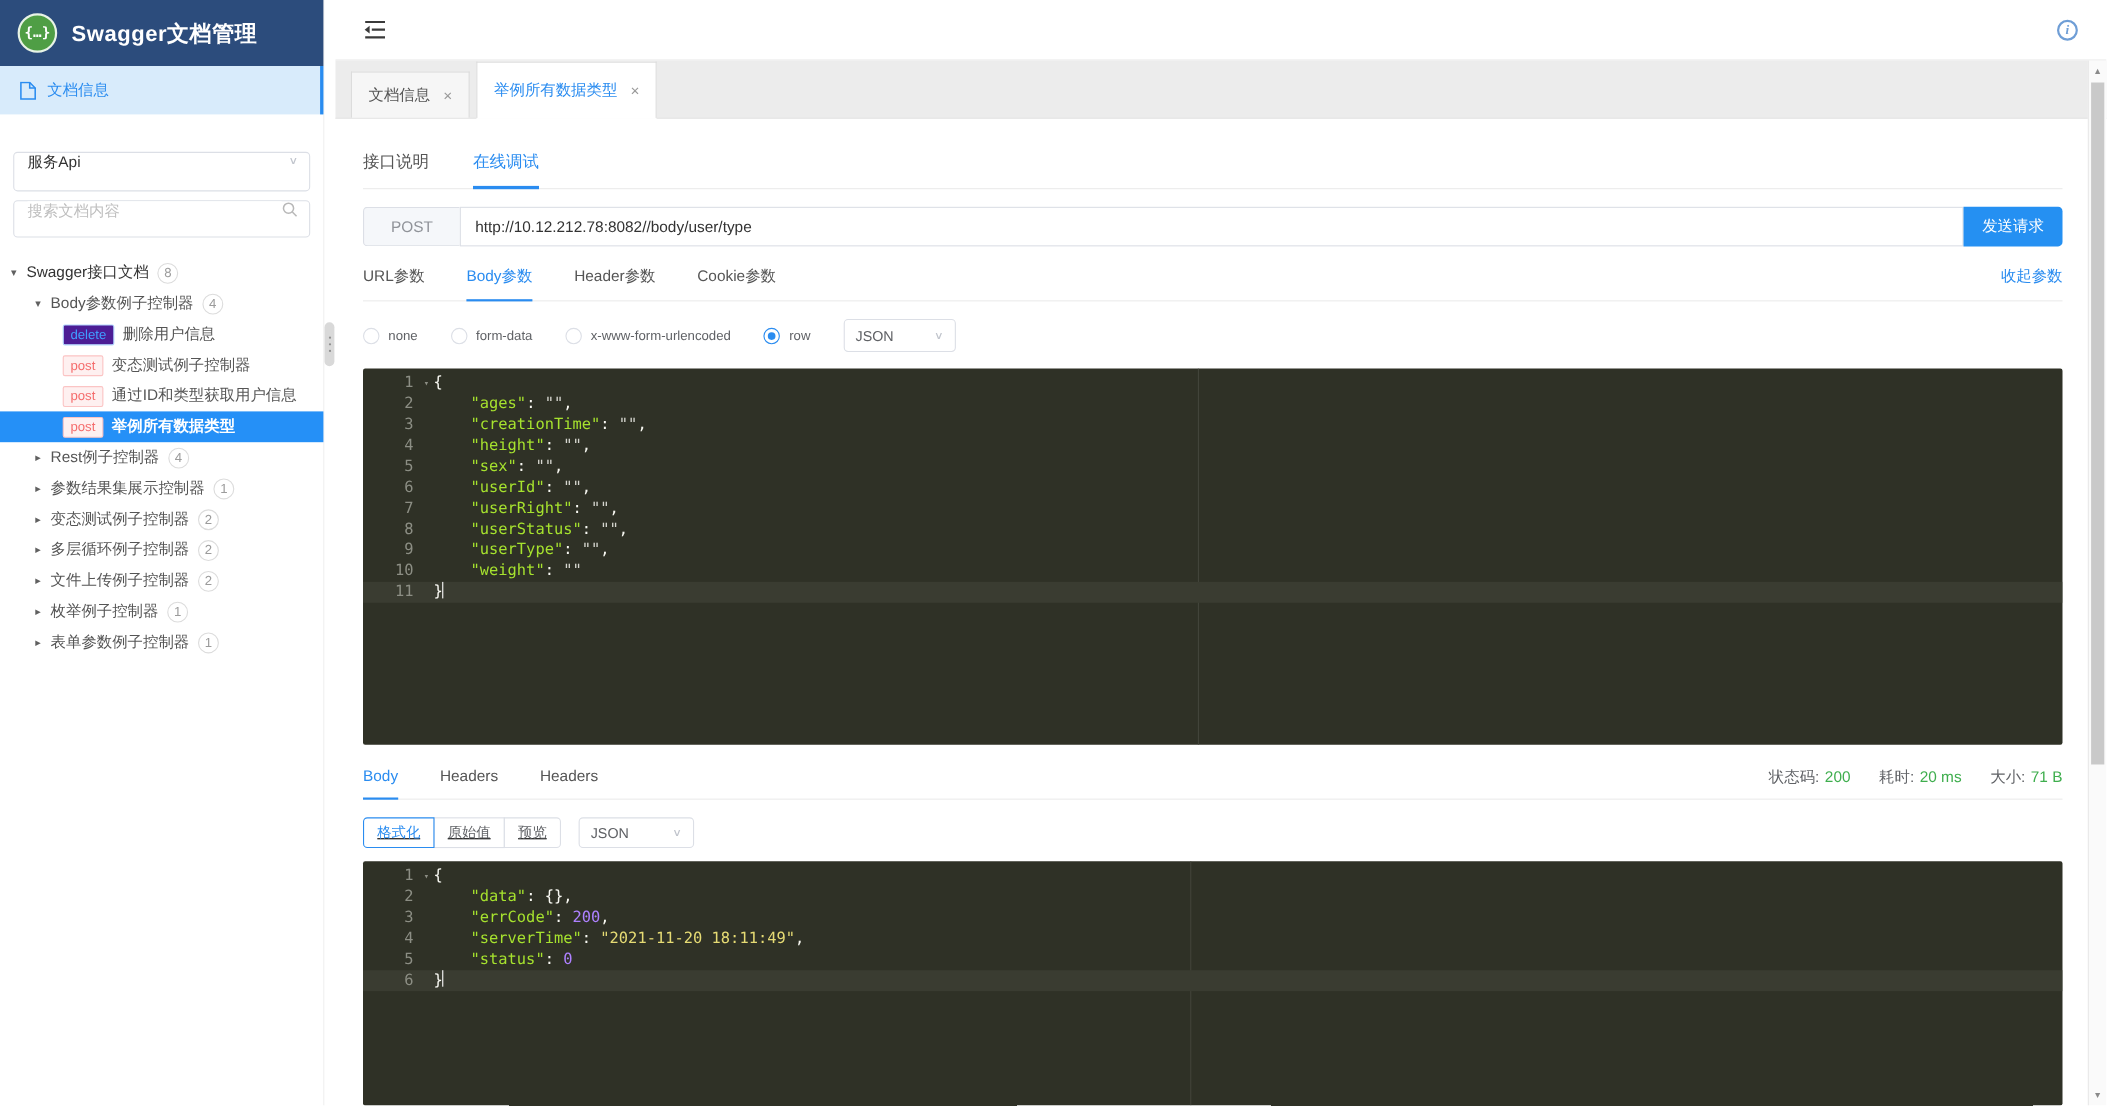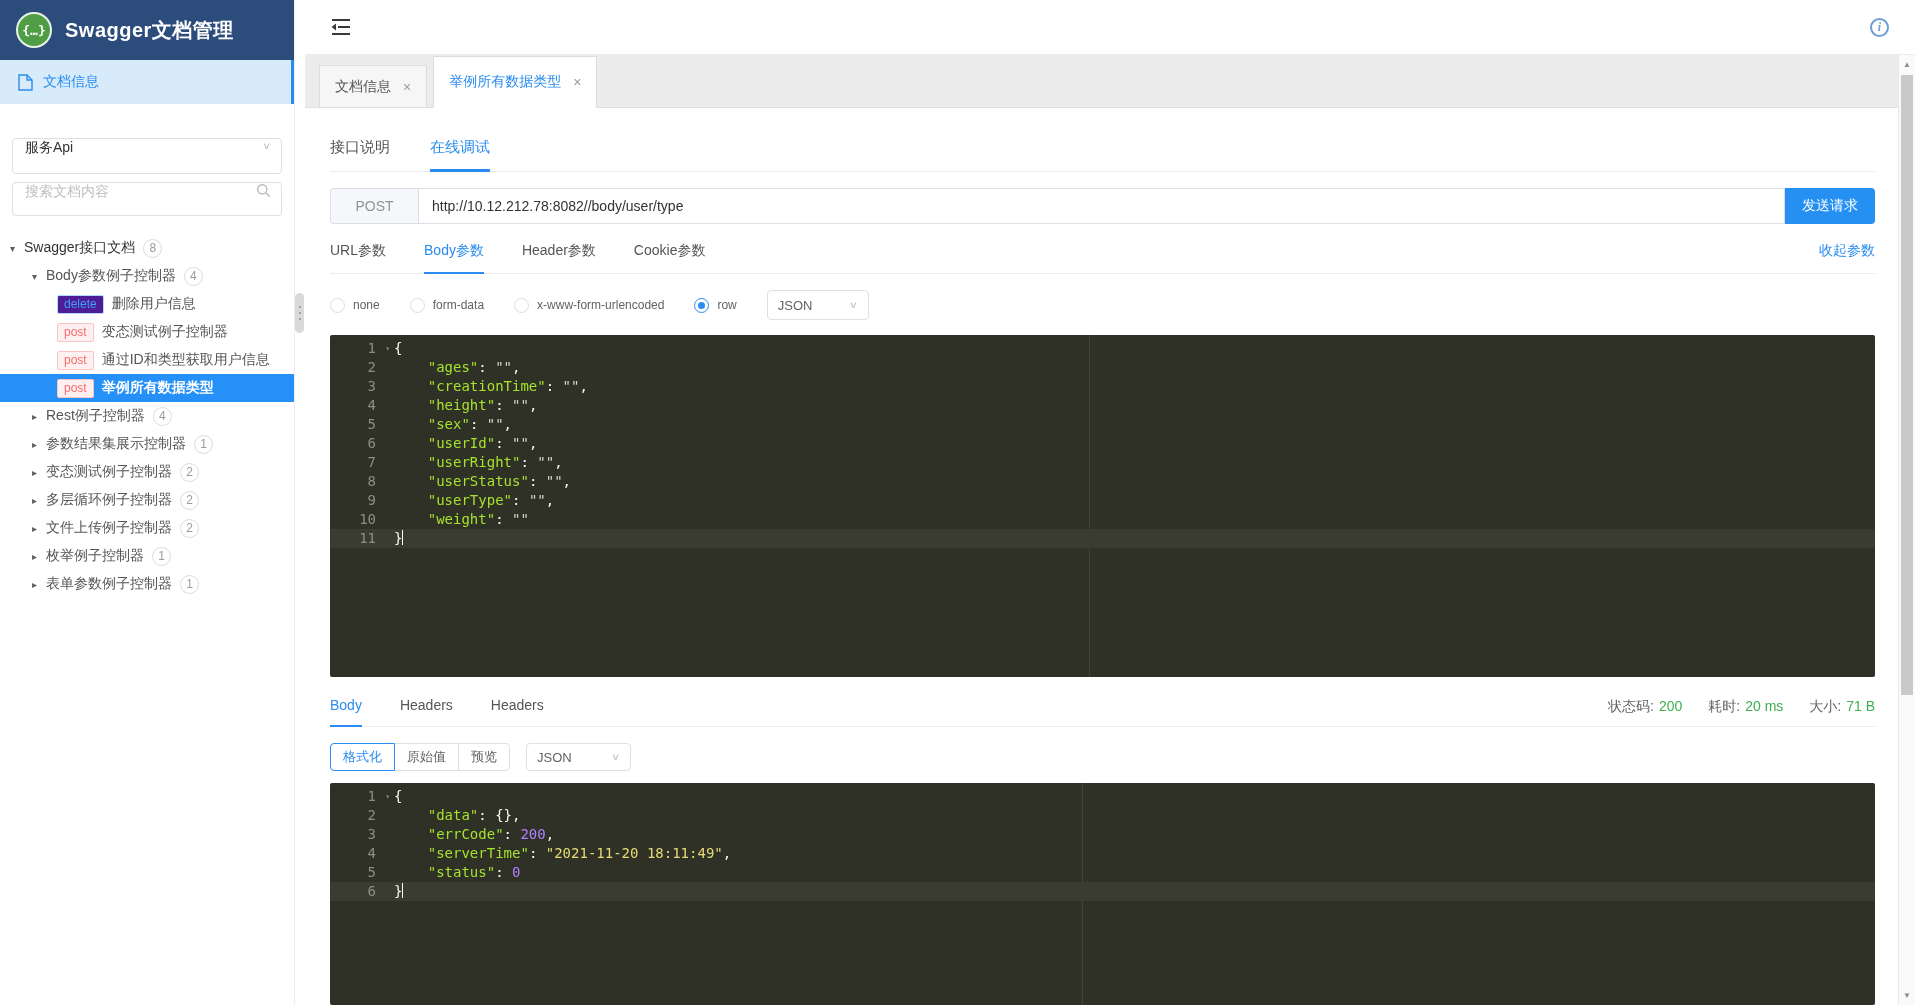--- a/index.html
+++ b/index.html
@@ -103,21 +103,21 @@
   .tok-p { color:#f8f8f2; } .tok-e { color:#d6d6cf; }
   .cursor { display:inline-block; width:1px; height:15px; background:#fff; vertical-align:-2px; }
 
   
   .resp-row { margin-top:20px; display:flex; gap:38px; border-bottom:1px solid #ebebeb; position:relative; flex:none; }
   .rtab { font-size:14px; color:#555; padding-bottom:12px; cursor:pointer; }
   .rtab.active { color:#2a8cf0; border-bottom:2px solid #2a8cf0; margin-bottom:-1px; }
   .resp-status { position:absolute; right:0; top:1px; display:flex; gap:26px; font-size:14px; }
   .resp-status .lab { color:#606266; } .resp-status .val { color:#3fae4e; margin-left:5px; }
   .view-row { margin-top:16px; display:flex; gap:16px; flex:none; }
-  .btn-group { display:flex; }
+  .btn-group { display:flex;text-decoration:underline; }
   .vbtn { height:28px; padding:0 12px; border:1px solid #dcdfe6; background:#fff; font-size:13px;
     color:#606266; display:flex; align-items:center; cursor:pointer; font-family:inherit; }
   .vbtn + .vbtn { margin-left:-1px; }
   .vbtn:first-child { border-radius:4px 0 0 4px; } .vbtn:last-child { border-radius:0 4px 4px 0; }
   .vbtn.active { border-color:#2a8cf0; color:#2a8cf0; position:relative; z-index:1; }
   .select-box.small { height:28px; width:105px; }
 
   
   .scrollbar { position:absolute; right:0; top:55px; bottom:0; width:17px; background:#fafafa;
     border-left:1px solid #e8e8e8; z-index:5; }

